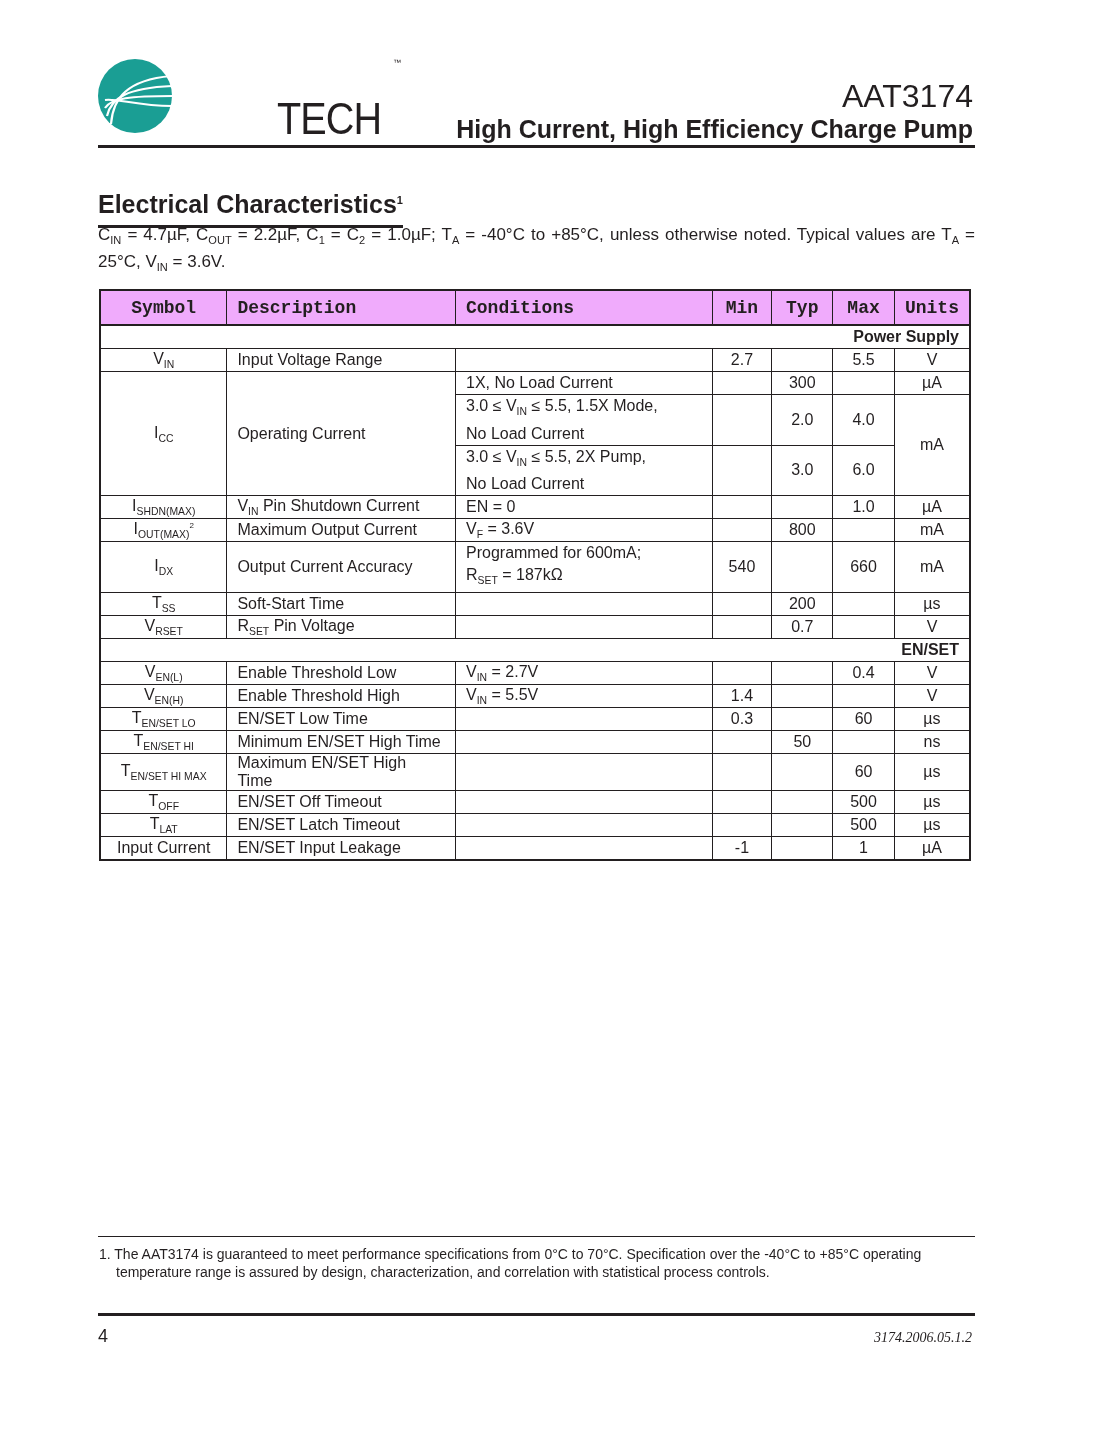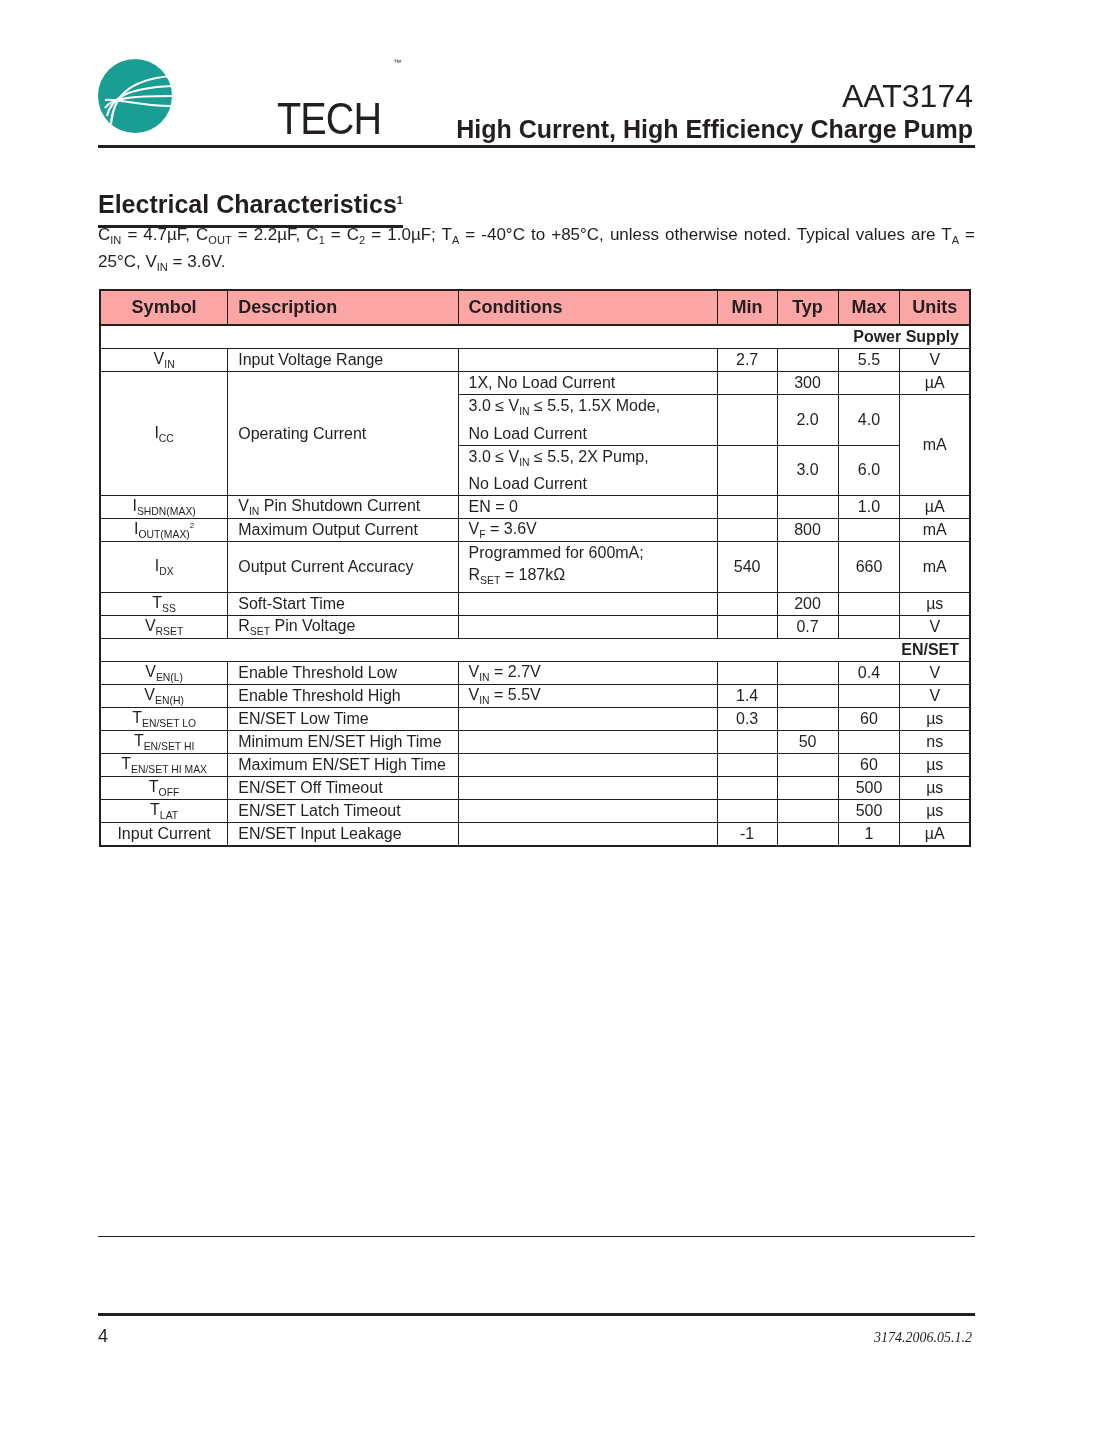--- a/index.html
+++ b/index.html
@@ -12,21 +12,21 @@
   .part-no { position: absolute; right: 132px; top: 78px; font-size: 32px; font-weight: normal; margin-left: 16px; }
   .part-sub { position: absolute; right: 132px; top: 115px; font-size: 25px; font-weight: bold; }
   .top-rule { position: absolute; left: 98px; width: 877px; top: 145px; height: 3px; background: #231f20; }
   .section-title { position: absolute; left: 98px; top: 190px; font-size: 25px; font-weight: bold; padding-bottom: 6px; border-bottom: 3px solid #231f20; }
   .section-title sup { font-size: 11px; }
   .intro { position: absolute; left: 98px; top: 224px; width: 877px; font-size: 17px; line-height: 22px; text-align: justify; }
   sub { font-size: 0.65em; vertical-align: -0.35em; }
   table.spec { position: absolute; left: 99px; top: 289px; width: 872px; border-collapse: collapse; font-size: 16px; }
   table.spec th, table.spec td { border: 1px solid #231f20; padding: 0 10px; height: 22px; }
   table.spec { border: 2px solid #231f20; }
-  table.spec thead th { background: #fca5a5; font-size: 18px; font-weight: bold; height: 33px; border-bottom: 2px solid #231f20; }
+  table.spec thead th { background: #f0abfc; font-size: 18px; font-weight: bold; height: 33px; border-bottom: 2px solid #231f20; font-family: Liberation Mono, monospace; }
   .c { text-align: center; }
   .l { text-align: left; }
   td.group { font-weight: bold; text-align: right; padding-left: 6px; border-bottom: 2px solid #231f20; }
   .cond-line { display: block; line-height: 22px; }
   .fn-rule { position: absolute; left: 98px; width: 877px; top: 1236px; height: 1px; background: #231f20; }
   .footnotes { position: absolute; left: 99px; top: 1246px; width: 870px; font-size: 14px; line-height: 17.5px; }
   .fn { padding-left: 17px; text-indent: -17px; }
   .bottom-rule { position: absolute; left: 98px; width: 877px; top: 1313px; height: 3px; background: #231f20; }
   .page-num { position: absolute; left: 98px; top: 1326px; font-size: 18px; }
   .doc-code { position: absolute; right: 133px; top: 1330px; font-size: 14px; font-style: italic; font-family: "Liberation Serif", serif; }
@@ -237,17 +237,18 @@
       <td class="c">-1</td>
       <td class="c"></td>
       <td class="c">1</td>
       <td class="c">µA</td>
     </tr>
   </tbody>
 </table>
 
 <div class="fn-rule"></div>
 <div class="footnotes">
+  <div class="fn">1. The AAT3174 is guaranteed to meet performance specifications from 0°C to 70°C. Specification over the -40°C to +85°C operating temperature range is assured by design, characterization, and correlation with statistical process controls.</div>
 </div>
 
 <div class="bottom-rule"></div>
 <div class="page-num">4</div>
 <div class="doc-code">3174.2006.05.1.2</div>
 
 </body></html>

